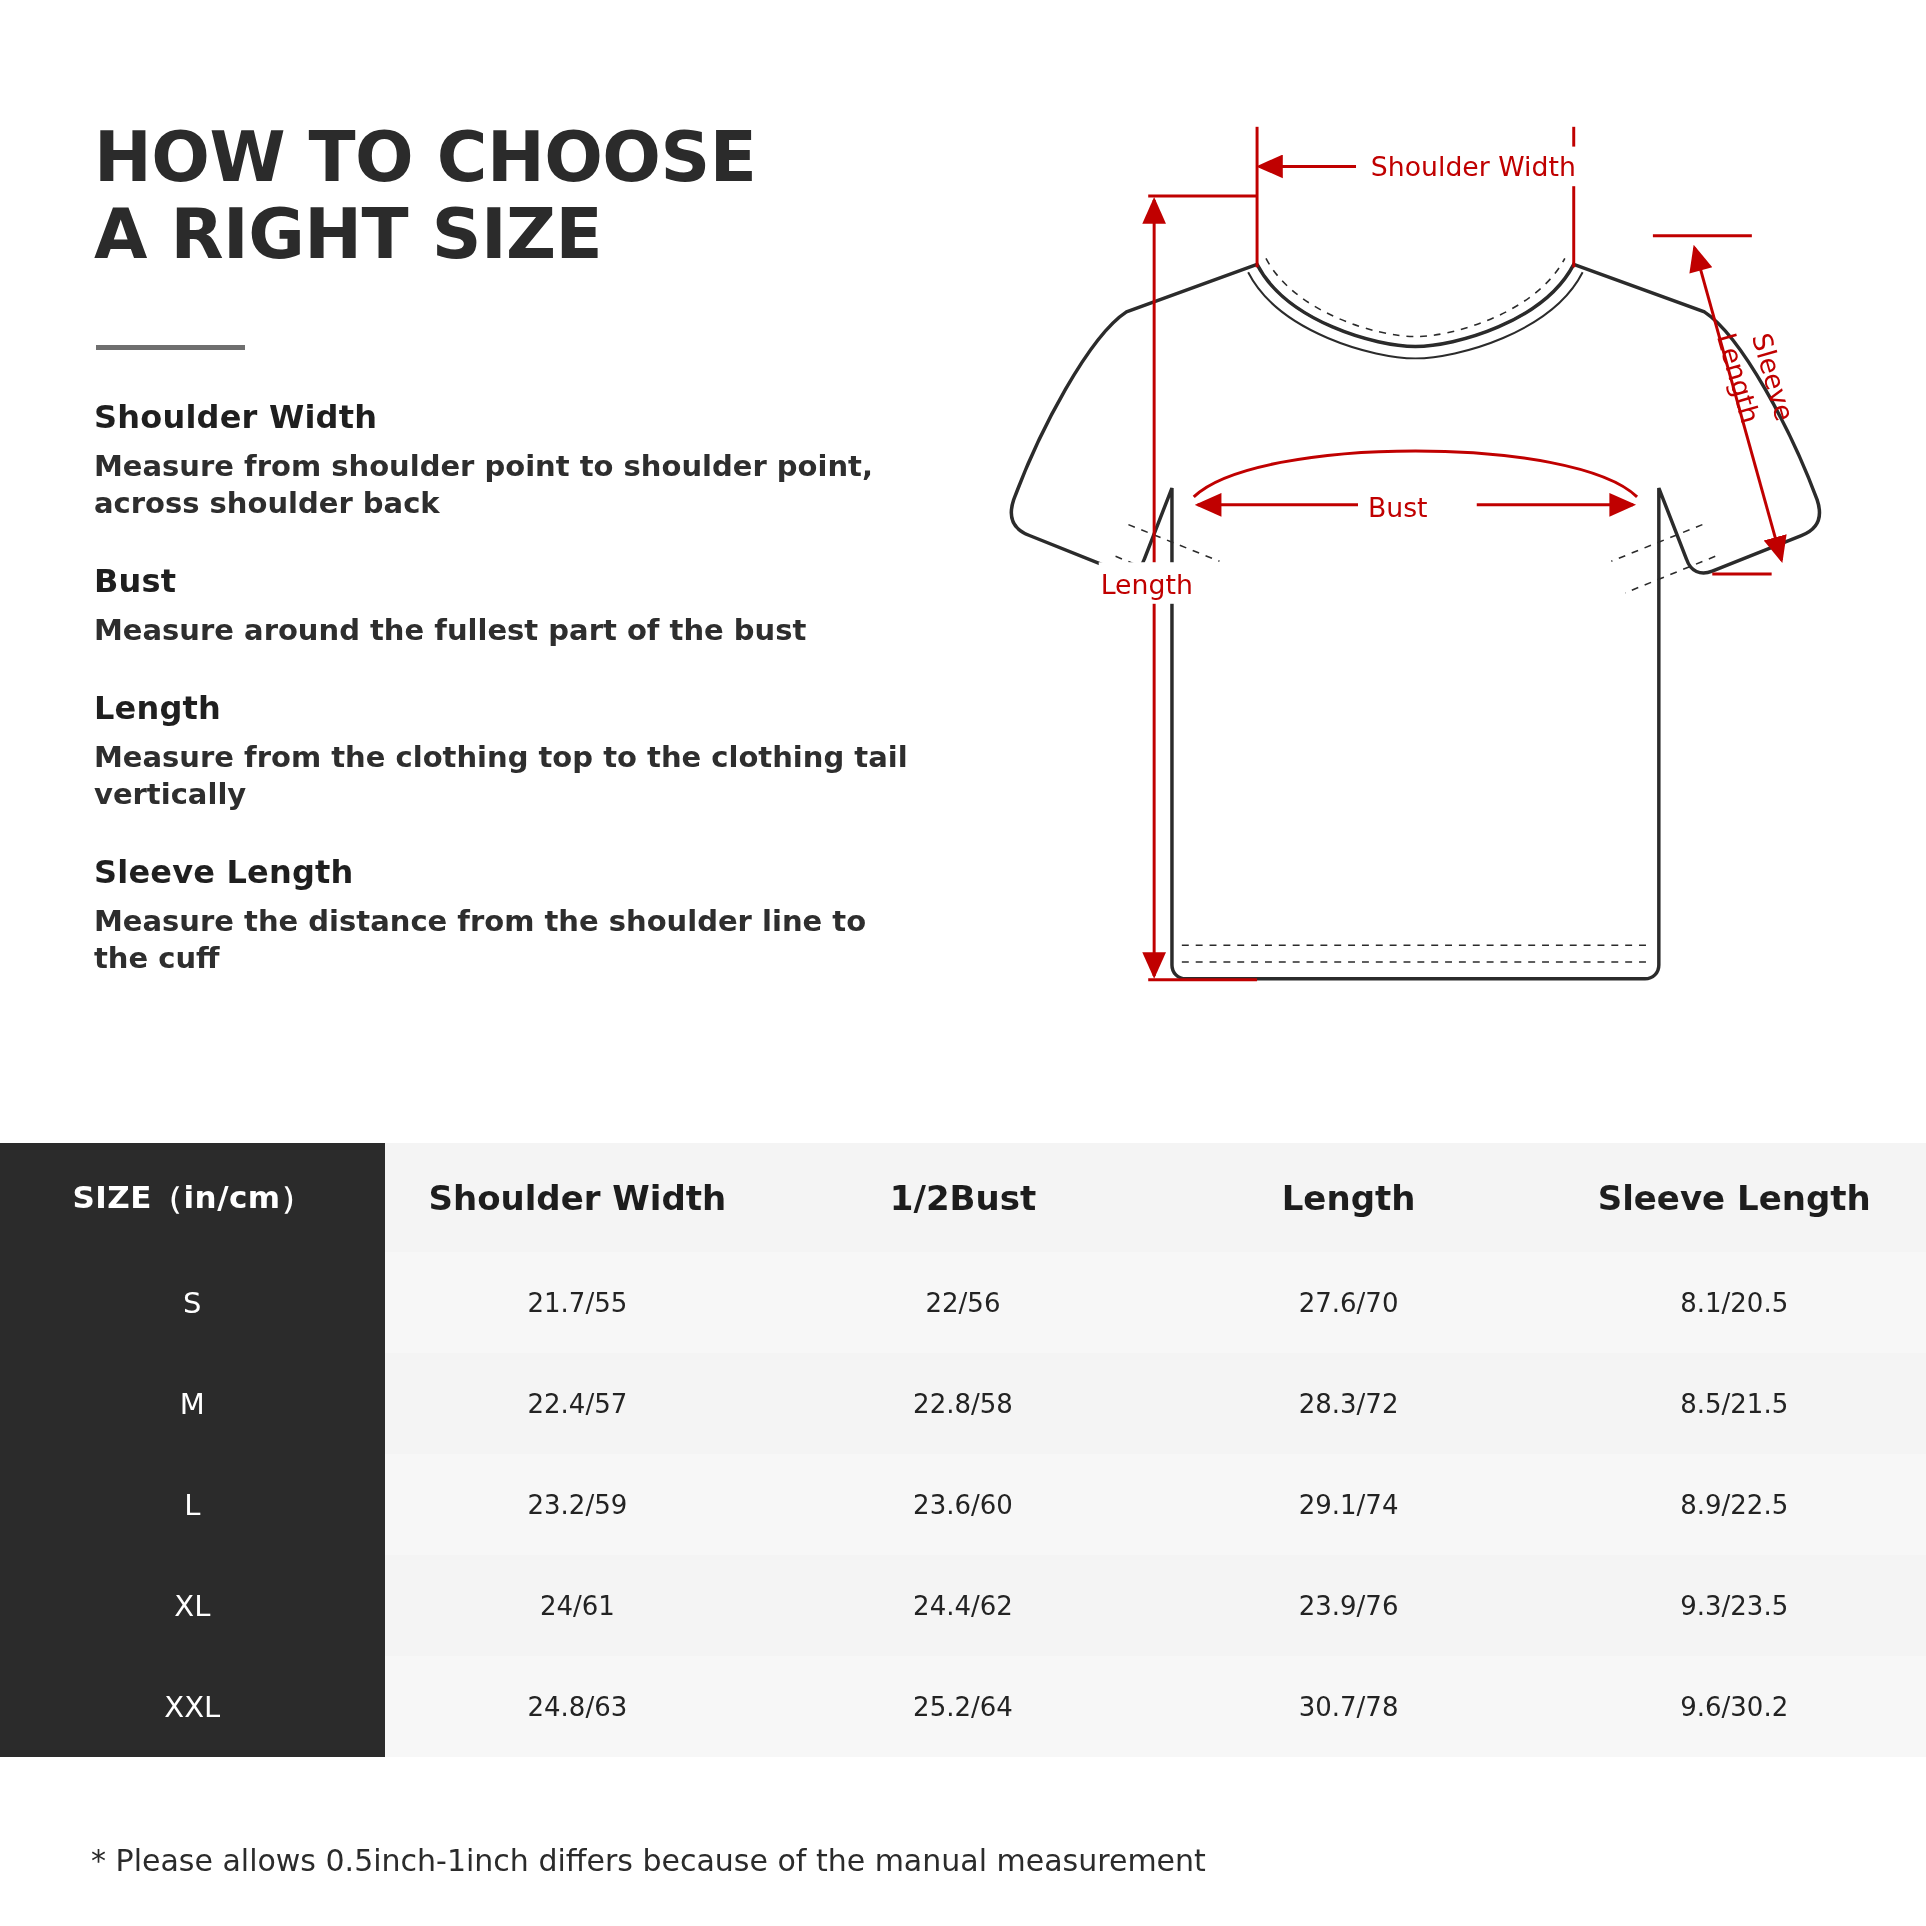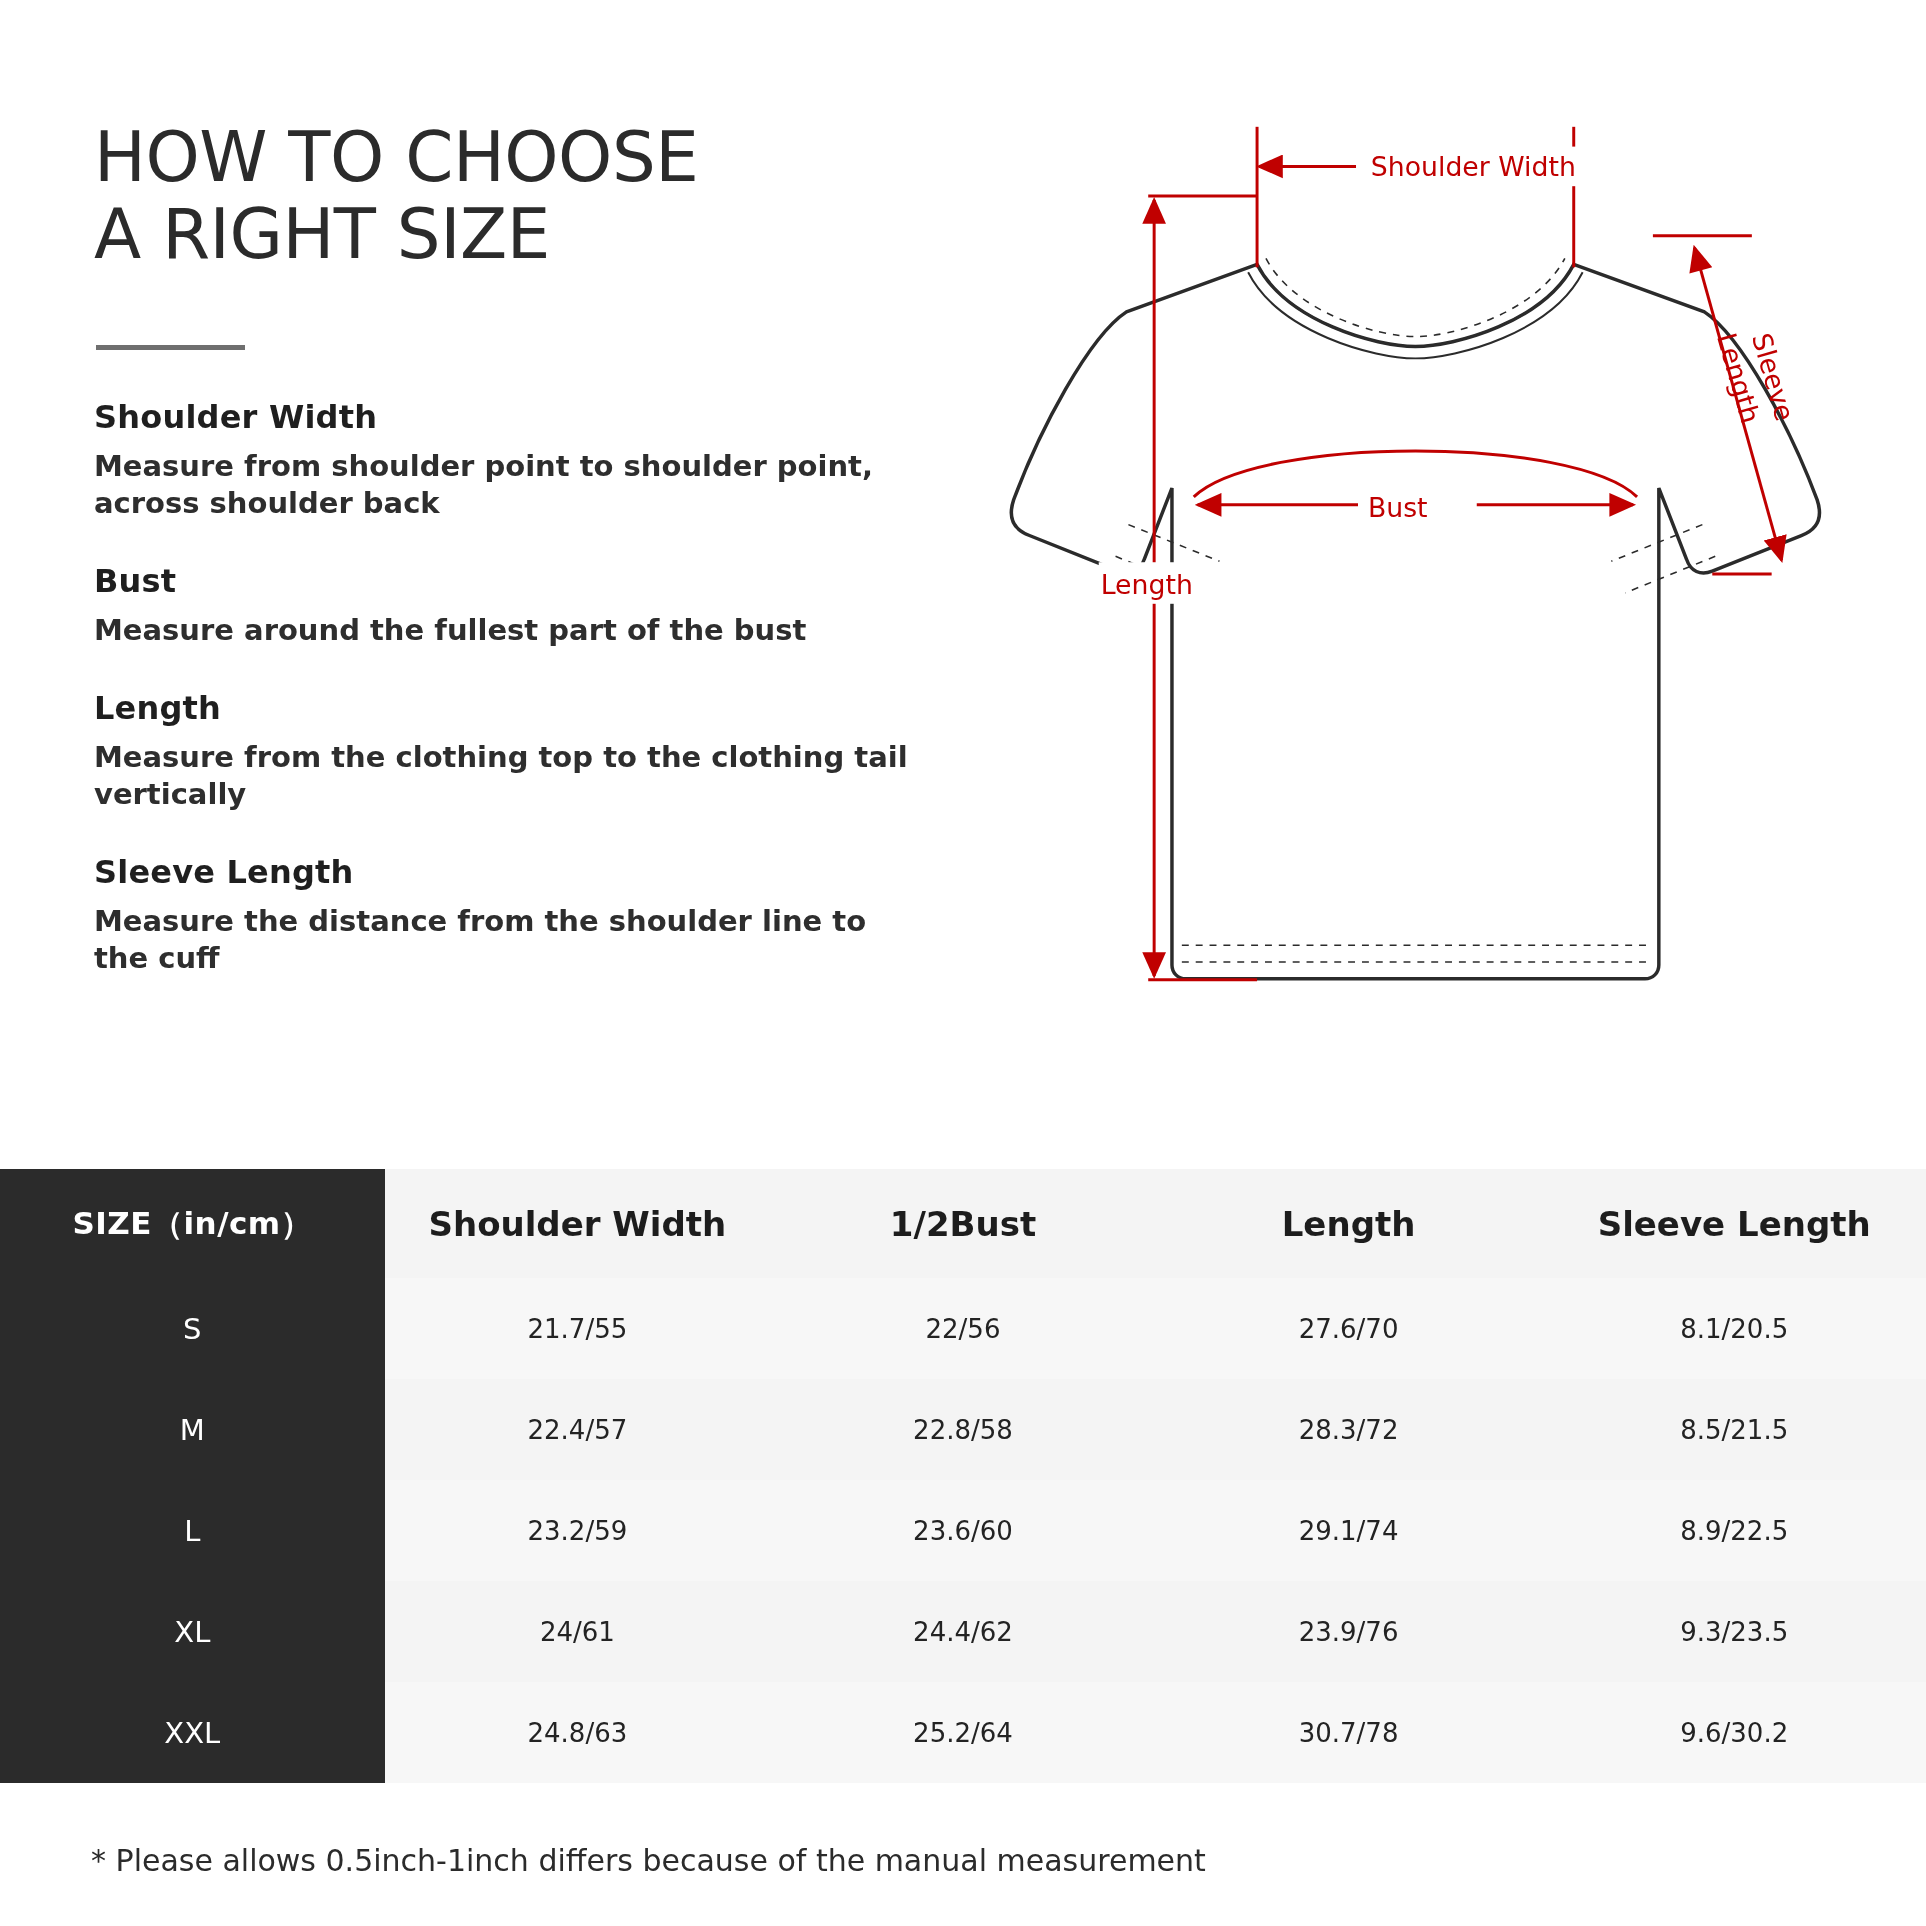--- a/index.html
+++ b/index.html
@@ -30,21 +30,21 @@
 
   .left-col {
     position: absolute;
     left: 94px;
     top: 119px;
     width: 861px;
   }
 
   .title {
     font-size: 69px;
-    font-weight: 400;
+    font-weight: 700;
     line-height: 1.12;
     letter-spacing: -0.5px;
     color: #2b2b2b;
     margin: 0 0 0 0;
     font-family: "DejaVu Sans", sans-serif;
   }
   .title-line { display: block; }
 
   .rule {
     width: 149px;
@@ -77,21 +77,21 @@
     top: 109px;
     width: 891px;
     height: 950px;
   }
   .illo svg { display: block; }
 
   
   .table-wrap {
     position: absolute;
     left: 0;
-    top: 1169px;
+    top: 1143px;
     width: 1846px;
   }
   table.size-table {
     border-collapse: collapse;
     width: 1927px;
     table-layout: fixed;
   }
   table.size-table th,
   table.size-table td {
     text-align: center;

